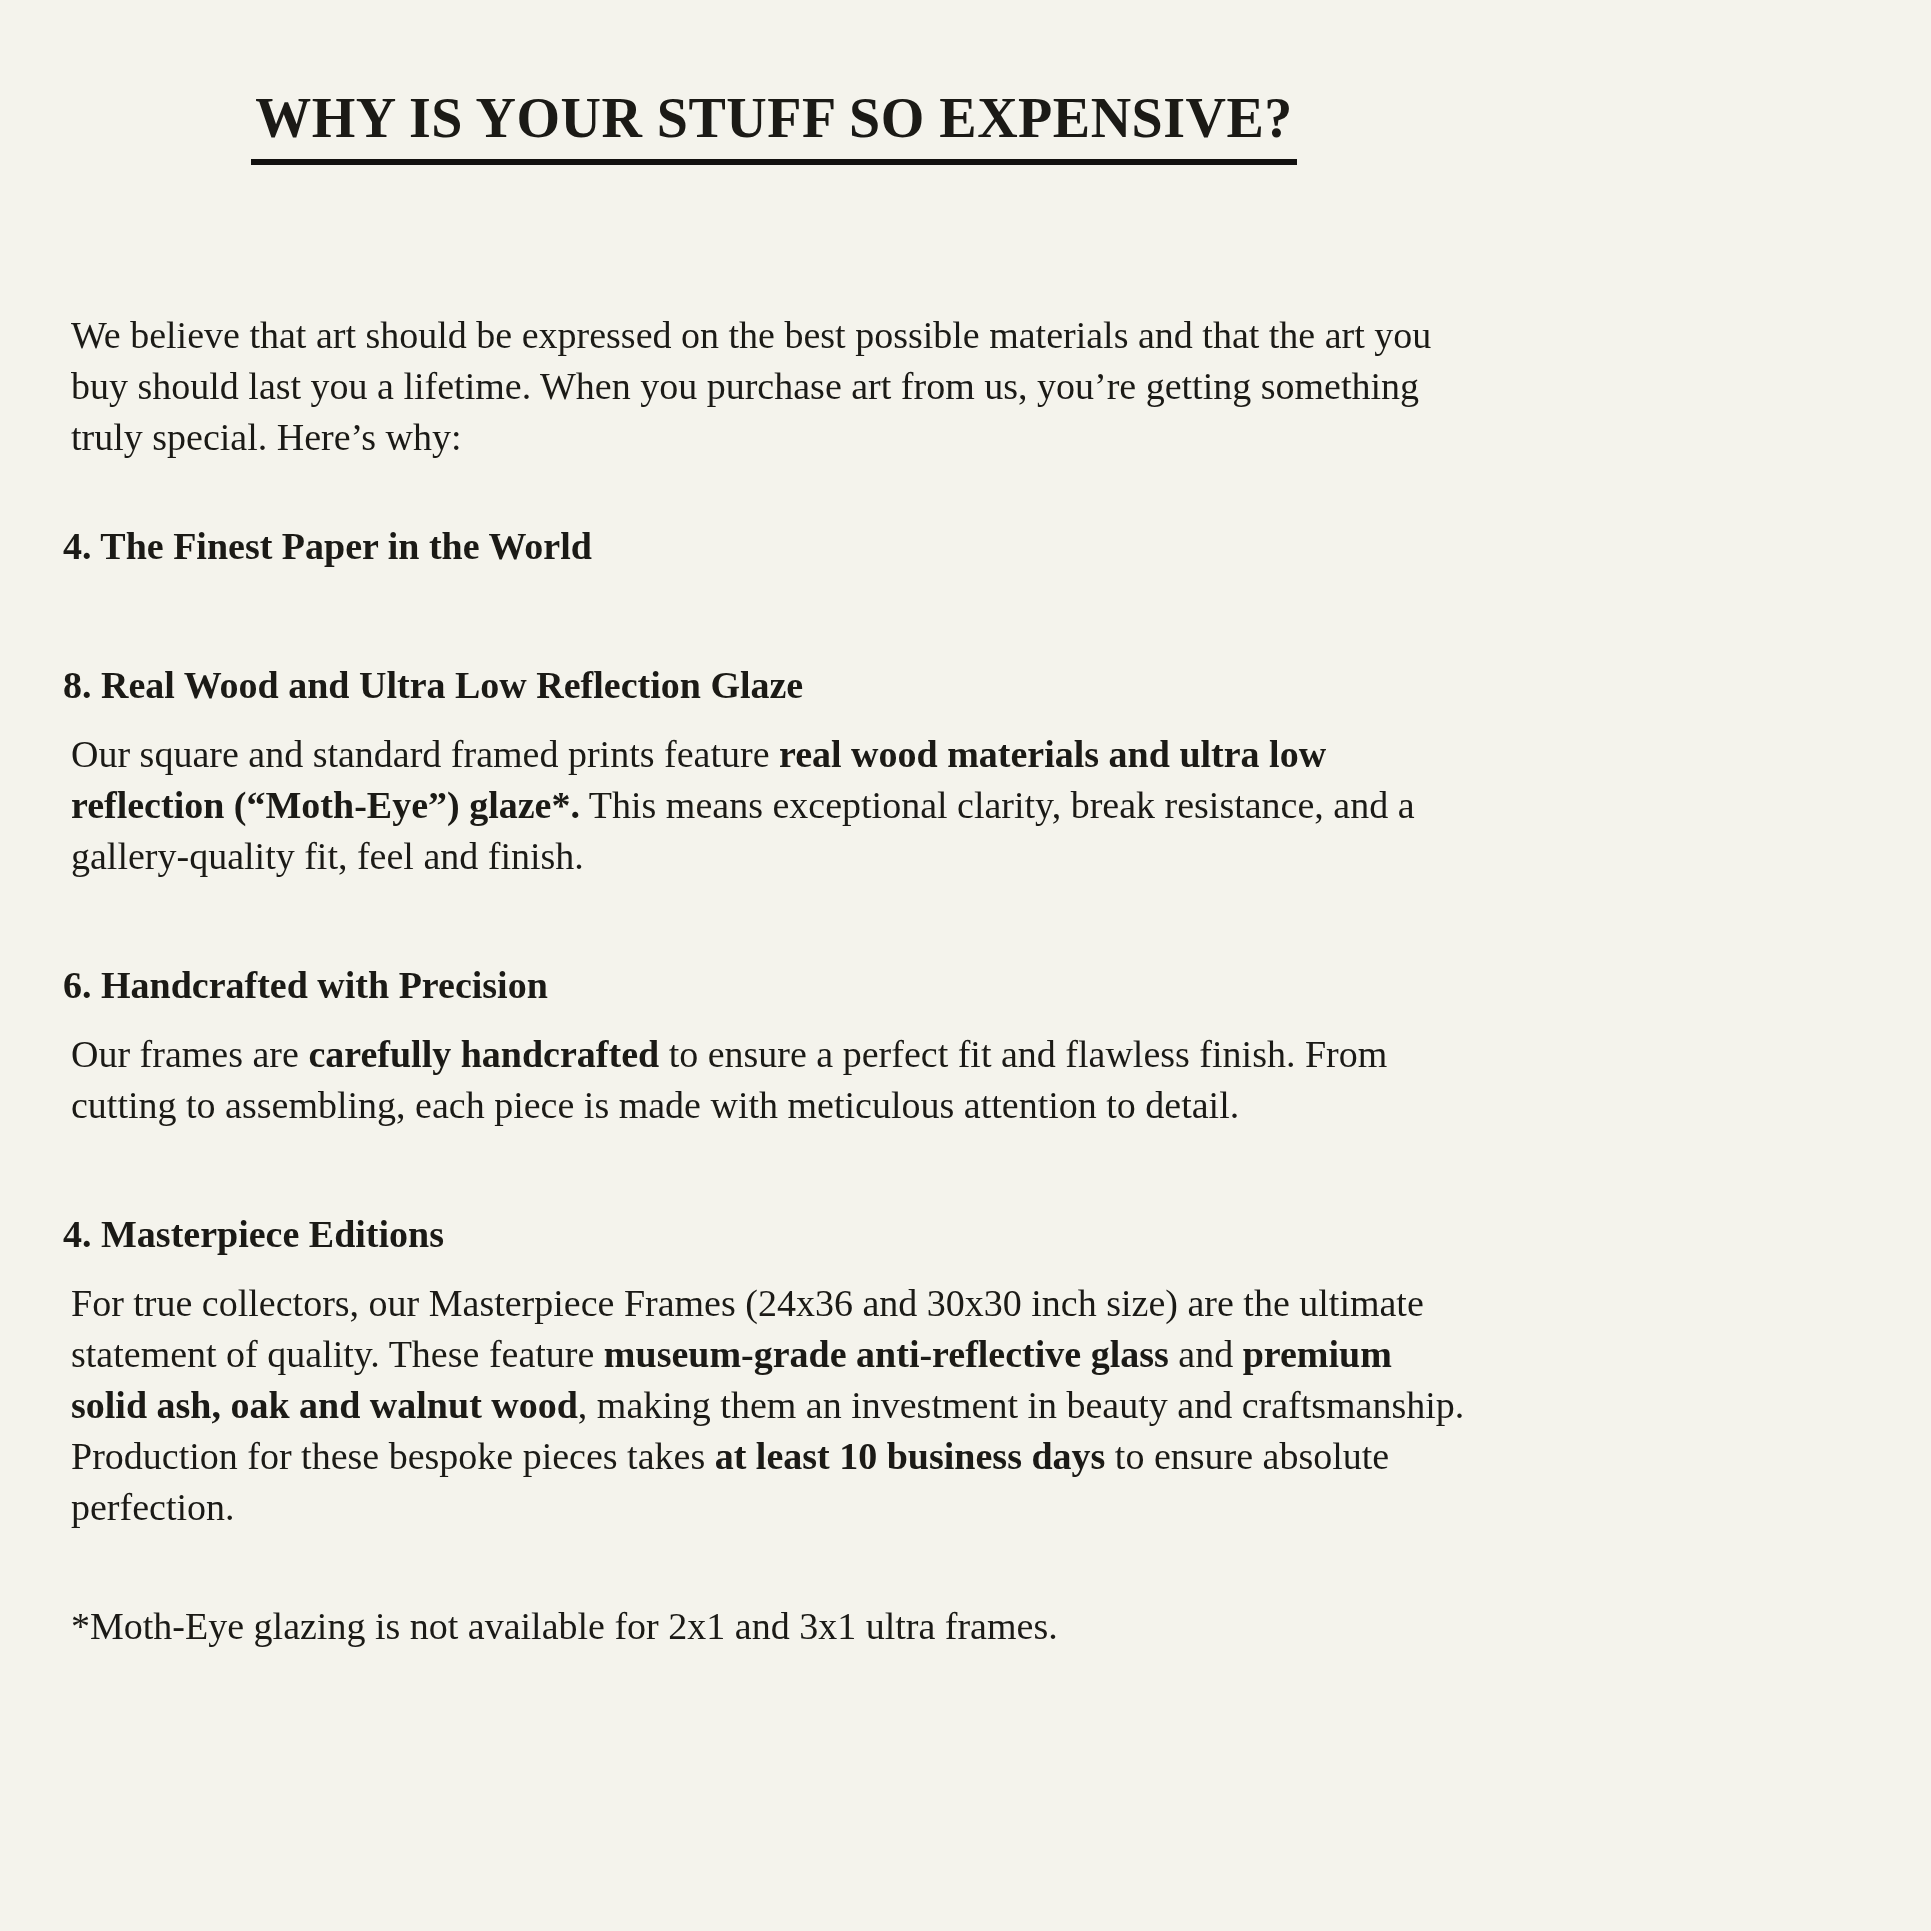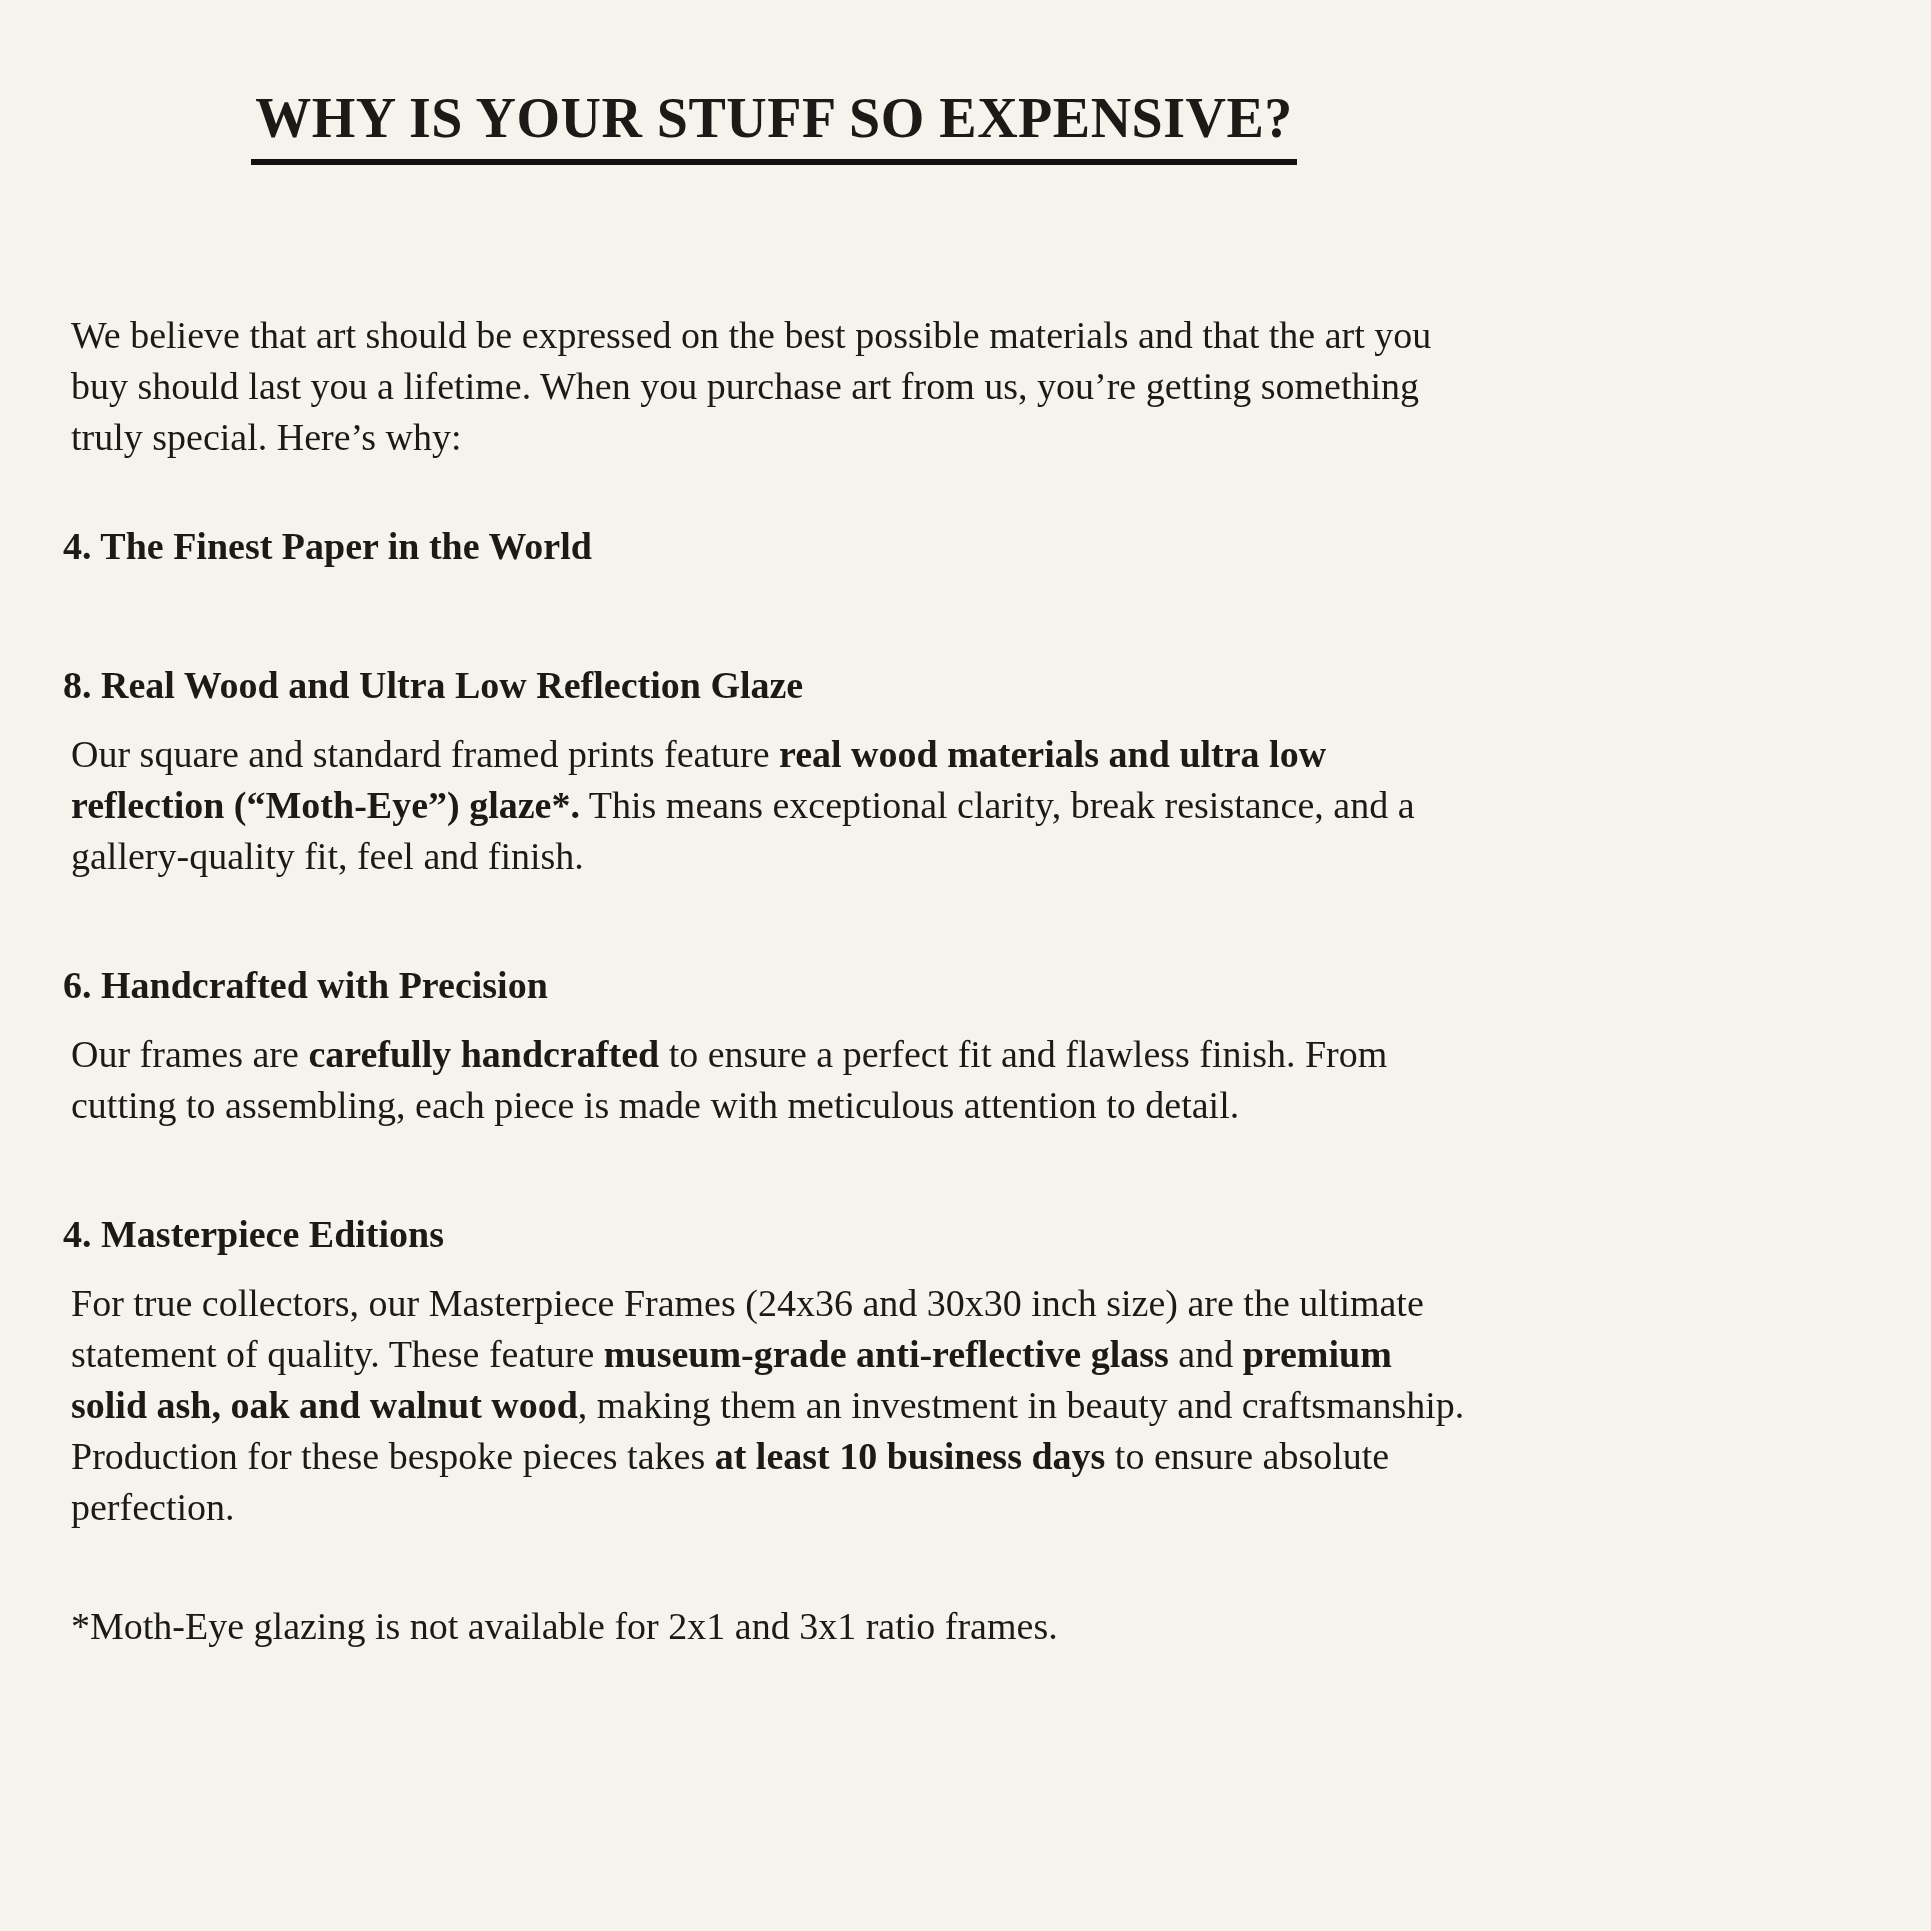--- a/index.html
+++ b/index.html
@@ -83,16 +83,16 @@
     <h2 class="section-heading">6. Handcrafted with Precision</h2>
     <p class="section-body"><span>Our frames are </span><span class="bold">carefully handcrafted</span><span> to ensure a perfect fit and flawless finish. From cutting to assembling, each piece is made with meticulous attention to detail.</span></p>
   </div>
 
   <div class="section">
     <h2 class="section-heading">4. Masterpiece Editions</h2>
     <p class="section-body"><span>For true collectors, our Masterpiece Frames (24x36 and 30x30 inch size) are the ultimate statement of quality. These feature </span><span class="bold">museum-grade anti-reflective glass</span><span> and </span><span class="bold">premium solid ash, oak and walnut wood</span><span>, making them an investment in beauty and craftsmanship. Production for these bespoke pieces takes </span><span class="bold">at least 10 business days</span><span> to ensure absolute perfection.</span></p>
   </div>
 </div>
 
-  <p class="footnote">*Moth-Eye glazing is not available for 2x1 and 3x1 ratio frames.</p>
+  <p class="footnote">*Moth-Eye glazing is not available for 2x1 and 3x1 ultra frames.</p>
 
 </div>
 
 
 </body></html>

